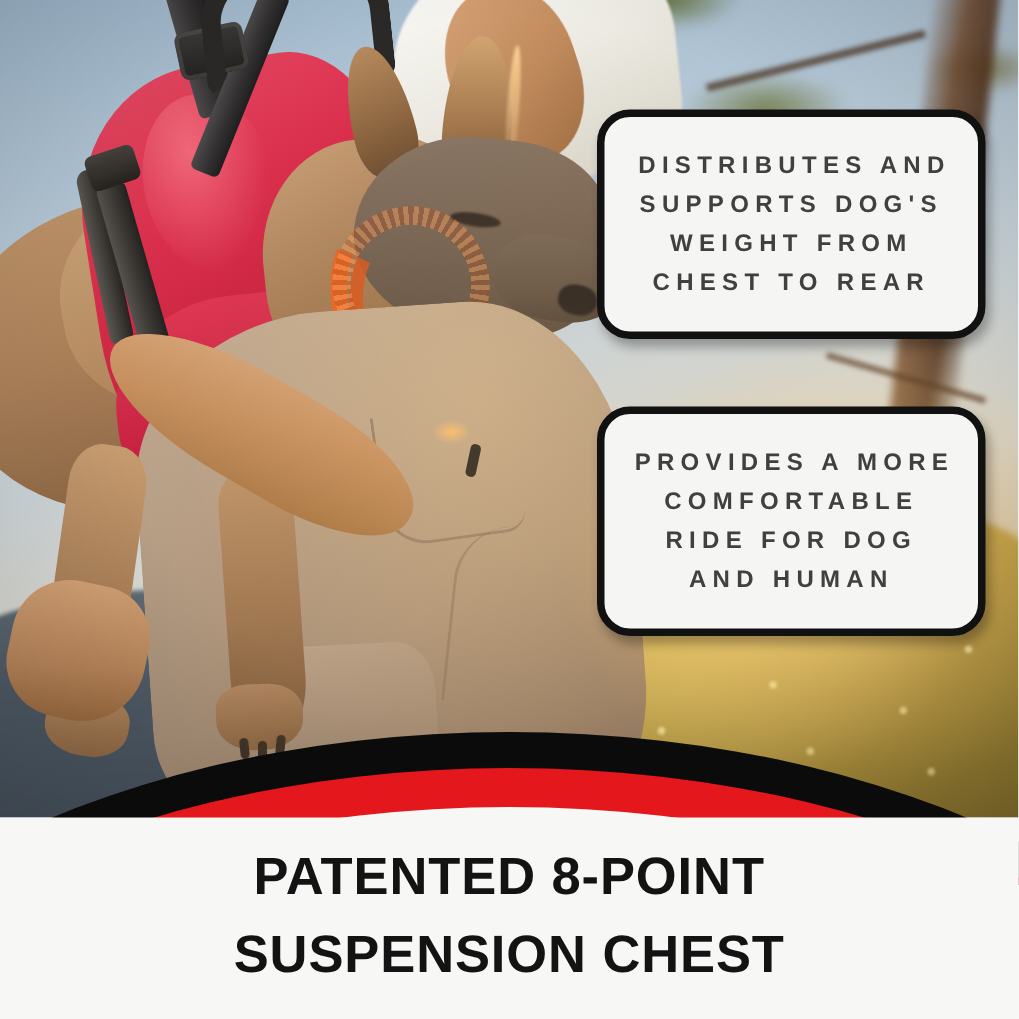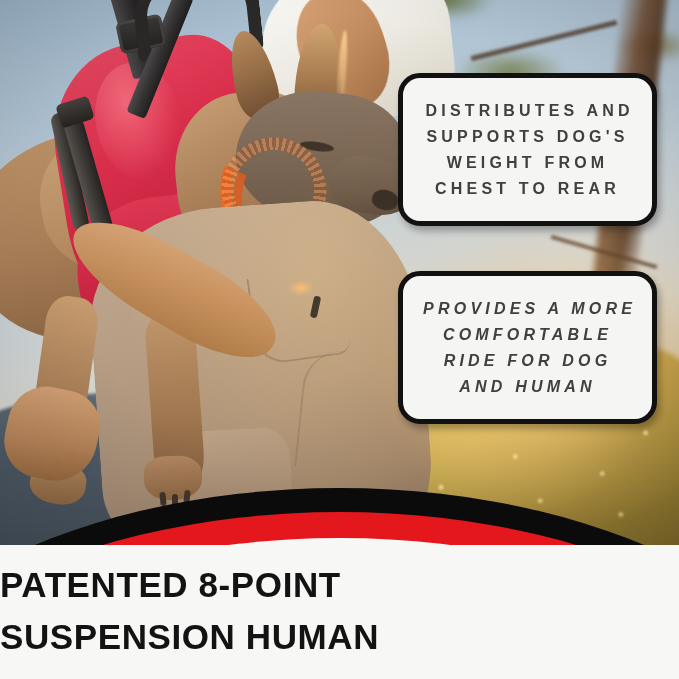--- a/index.html
+++ b/index.html
@@ -500,21 +500,21 @@
     text-align: center;
     font-family: "Liberation Sans", sans-serif;
     font-weight: bold;
     font-size: 16px;
     line-height: 26px;
     letter-spacing: 4.2px;
     color: #404040;
     text-indent: 4.2px;
   }
   #callout-1 { left: 398px; top: 73px;  width: 259px; height: 153px; }
-  #callout-2 { left: 398px; top: 271px; width: 259px; height: 153px; font-style: italic; }
+  #callout-2 { left: 398px; top: 271px; width: 259px; height: 153px; }
 
   
   .divider {
     position: absolute;
     left: 0;
     top: 440px;
     width: 679px;
     height: 150px;
     overflow: hidden;
     pointer-events: none;
@@ -548,20 +548,21 @@
     top: 545px;
     width: 679px;
     height: 134px;
     background: #f7f7f6;
   }
   .headline {
     position: absolute;
     left: 0;
     top: 14px;
     width: 679px;
+    text-align: center;
     font-family: "Liberation Sans", sans-serif;
     font-weight: bold;
     font-size: 35px;
     line-height: 52px;
     letter-spacing: 0.6px;
     color: #131313;
   }
 </style>
 </head>
 <body>
@@ -645,17 +646,17 @@
 
   <div class="divider">
     <div class="arc arc-black"></div>
     <div class="arc arc-red"></div>
     <div class="arc arc-white"></div>
   </div>
 
   <div class="footer">
     <div class="headline">
       <div>PATENTED 8-POINT</div>
-      <div>SUSPENSION HUMAN</div>
+      <div>SUSPENSION CHEST</div>
     </div>
   </div>
 
 </div>
 
 </body></html>

